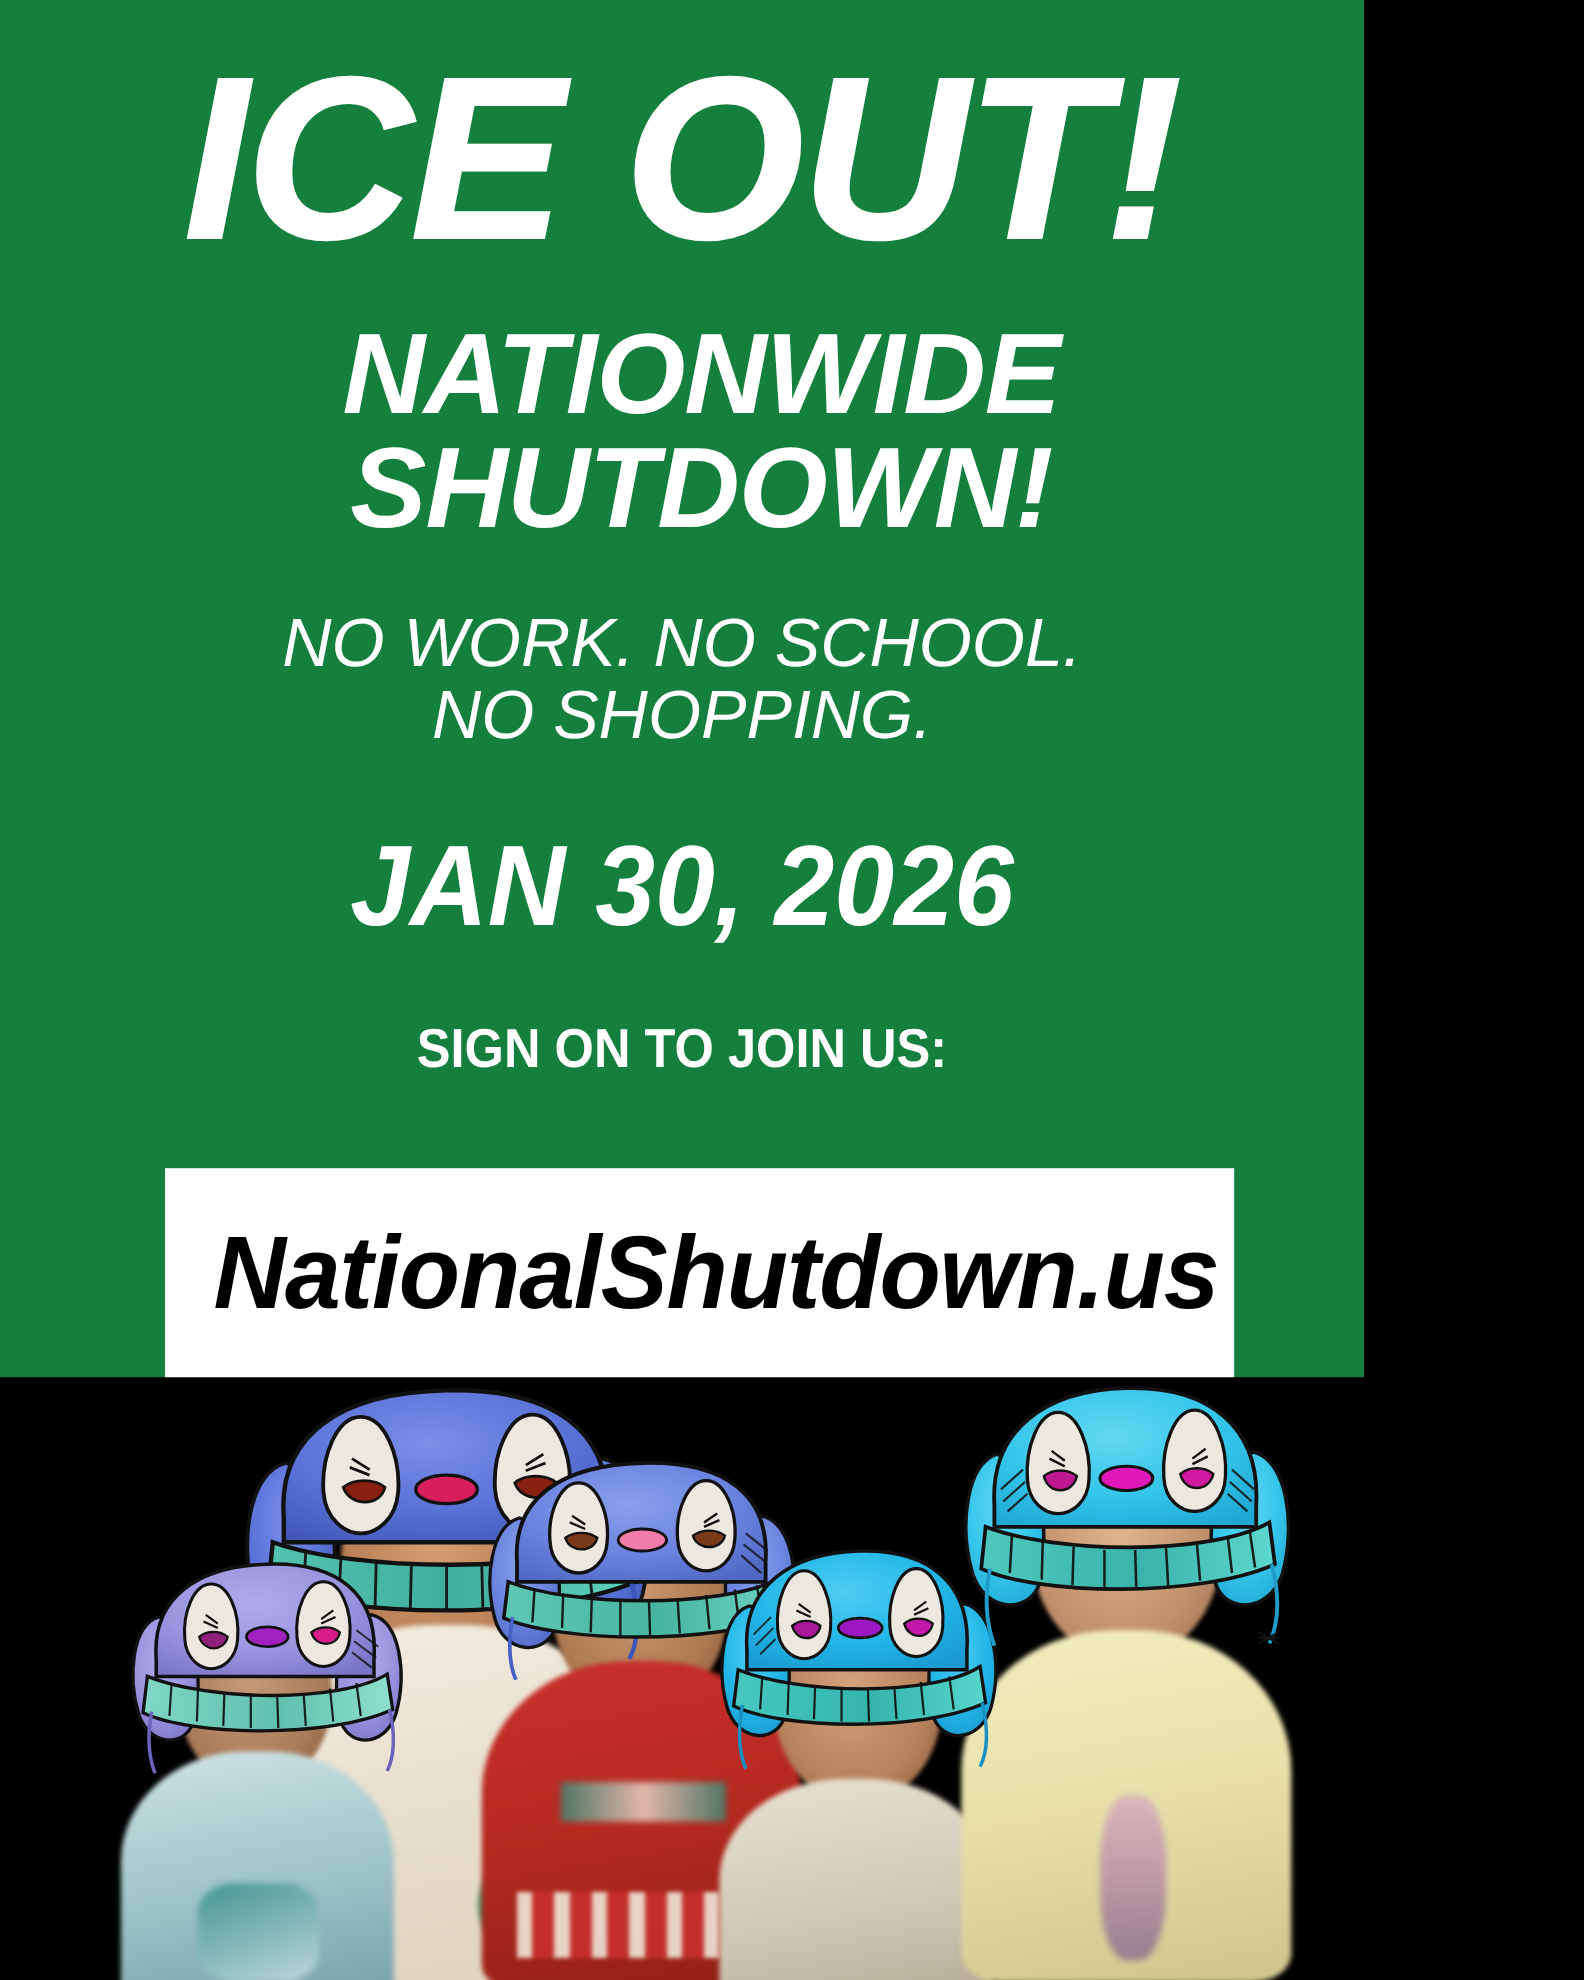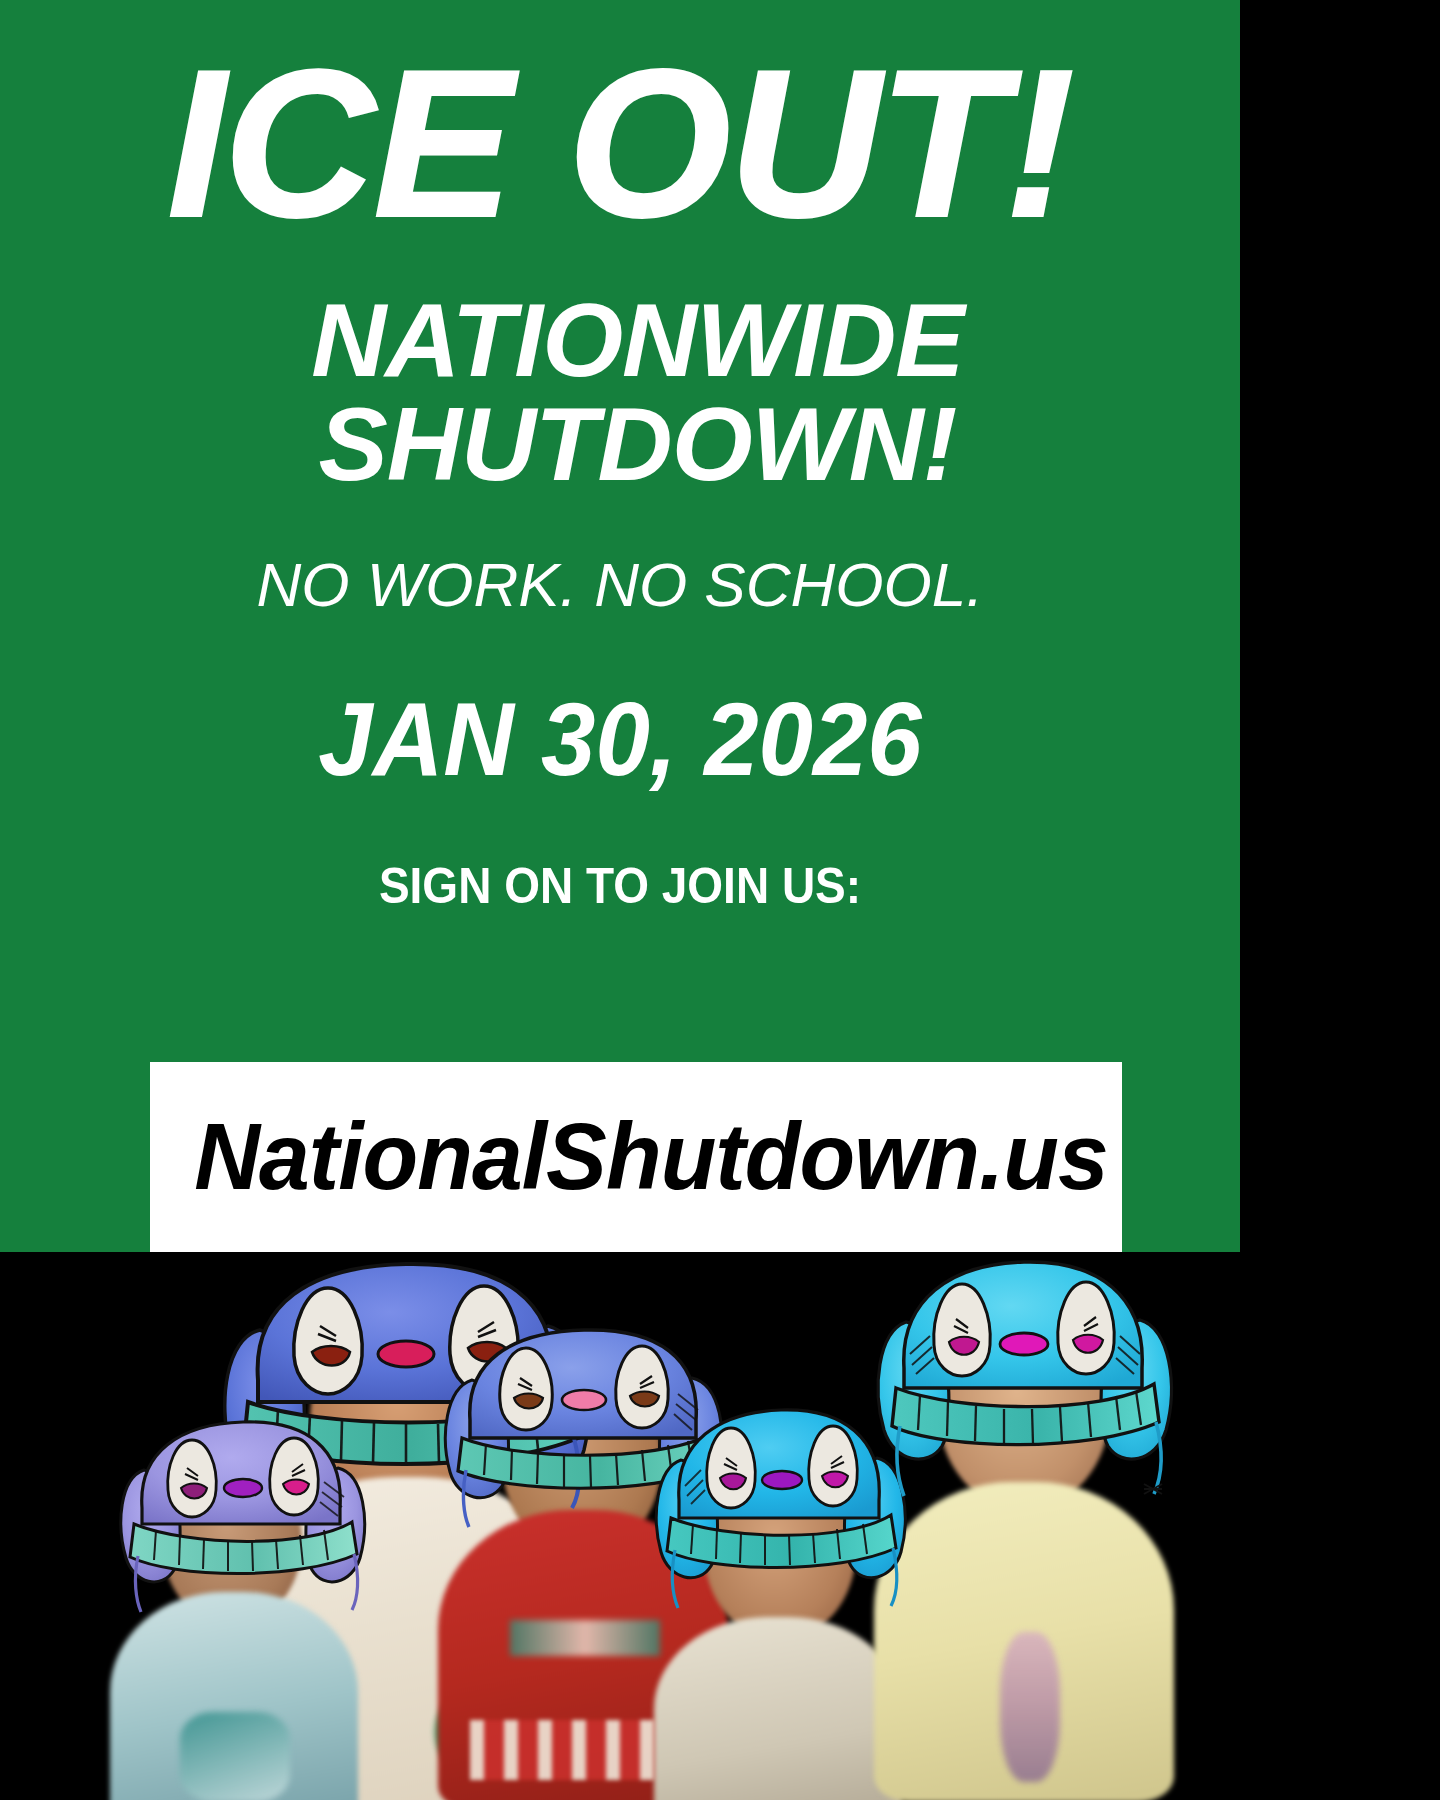--- a/index.html
+++ b/index.html
@@ -122,20 +122,21 @@
 
     <h1 class="headline">ICE OUT!</h1>
 
     <h2 class="subhead">
       <span>NATIONWIDE</span>
       <span class="l2">SHUTDOWN!</span>
     </h2>
 
     <p class="tagline">
       <span>NO WORK. NO SCHOOL.</span>
+      <span class="l2">NO SHOPPING.</span>
     </p>
 
     <p class="date">JAN 30, 2026</p>
 
     <p class="cta">SIGN ON TO JOIN US:</p>
 
   </div>
 
   <div class="urlbanner">
     <span class="urltext">NationalShutdown.us</span>

